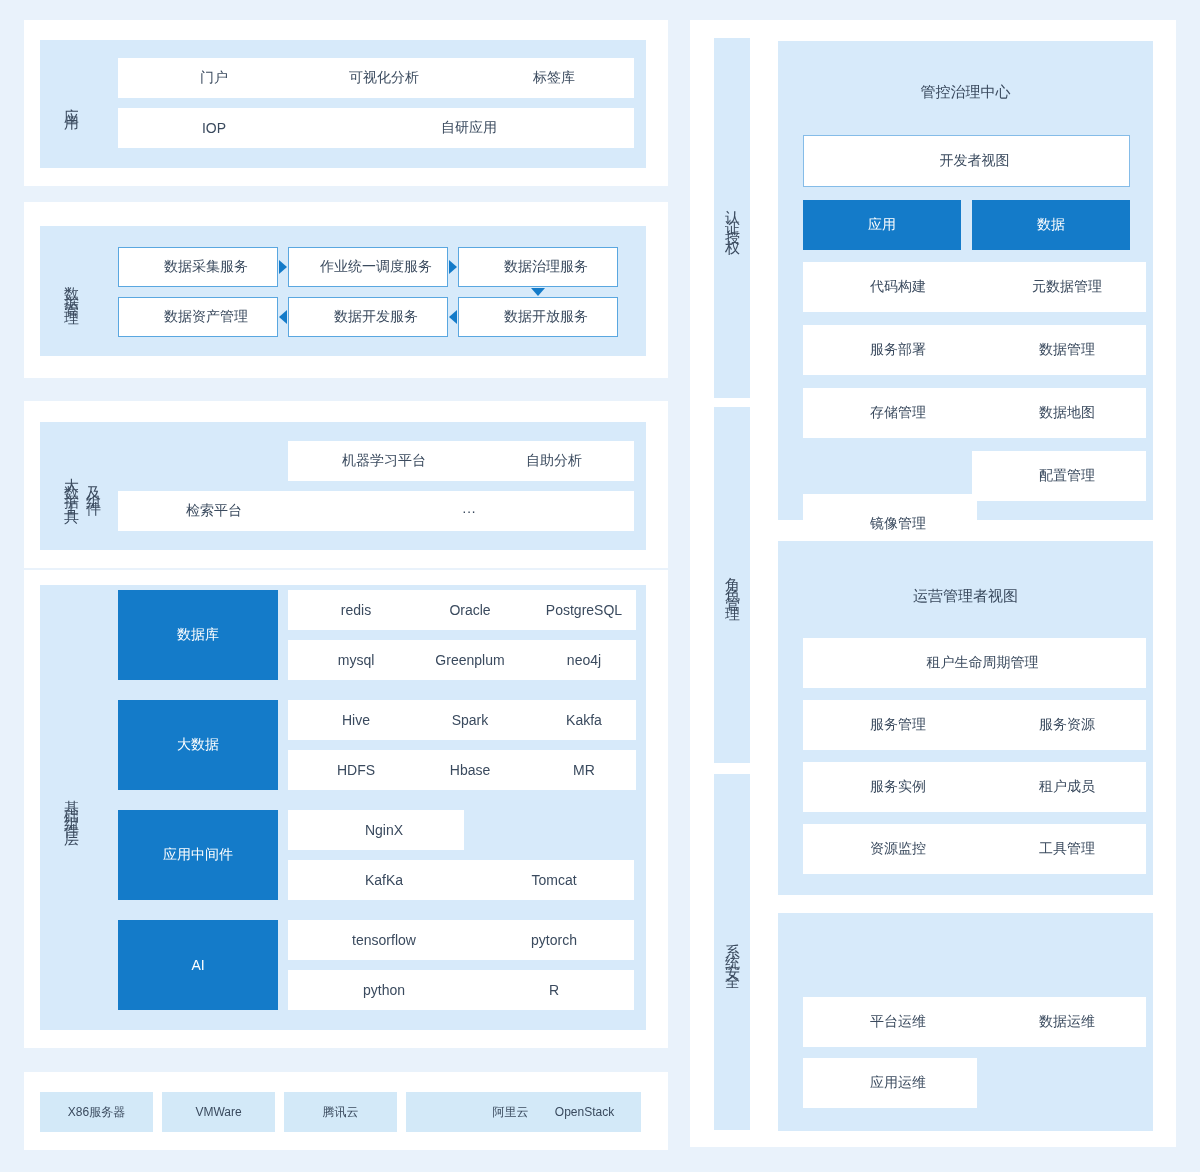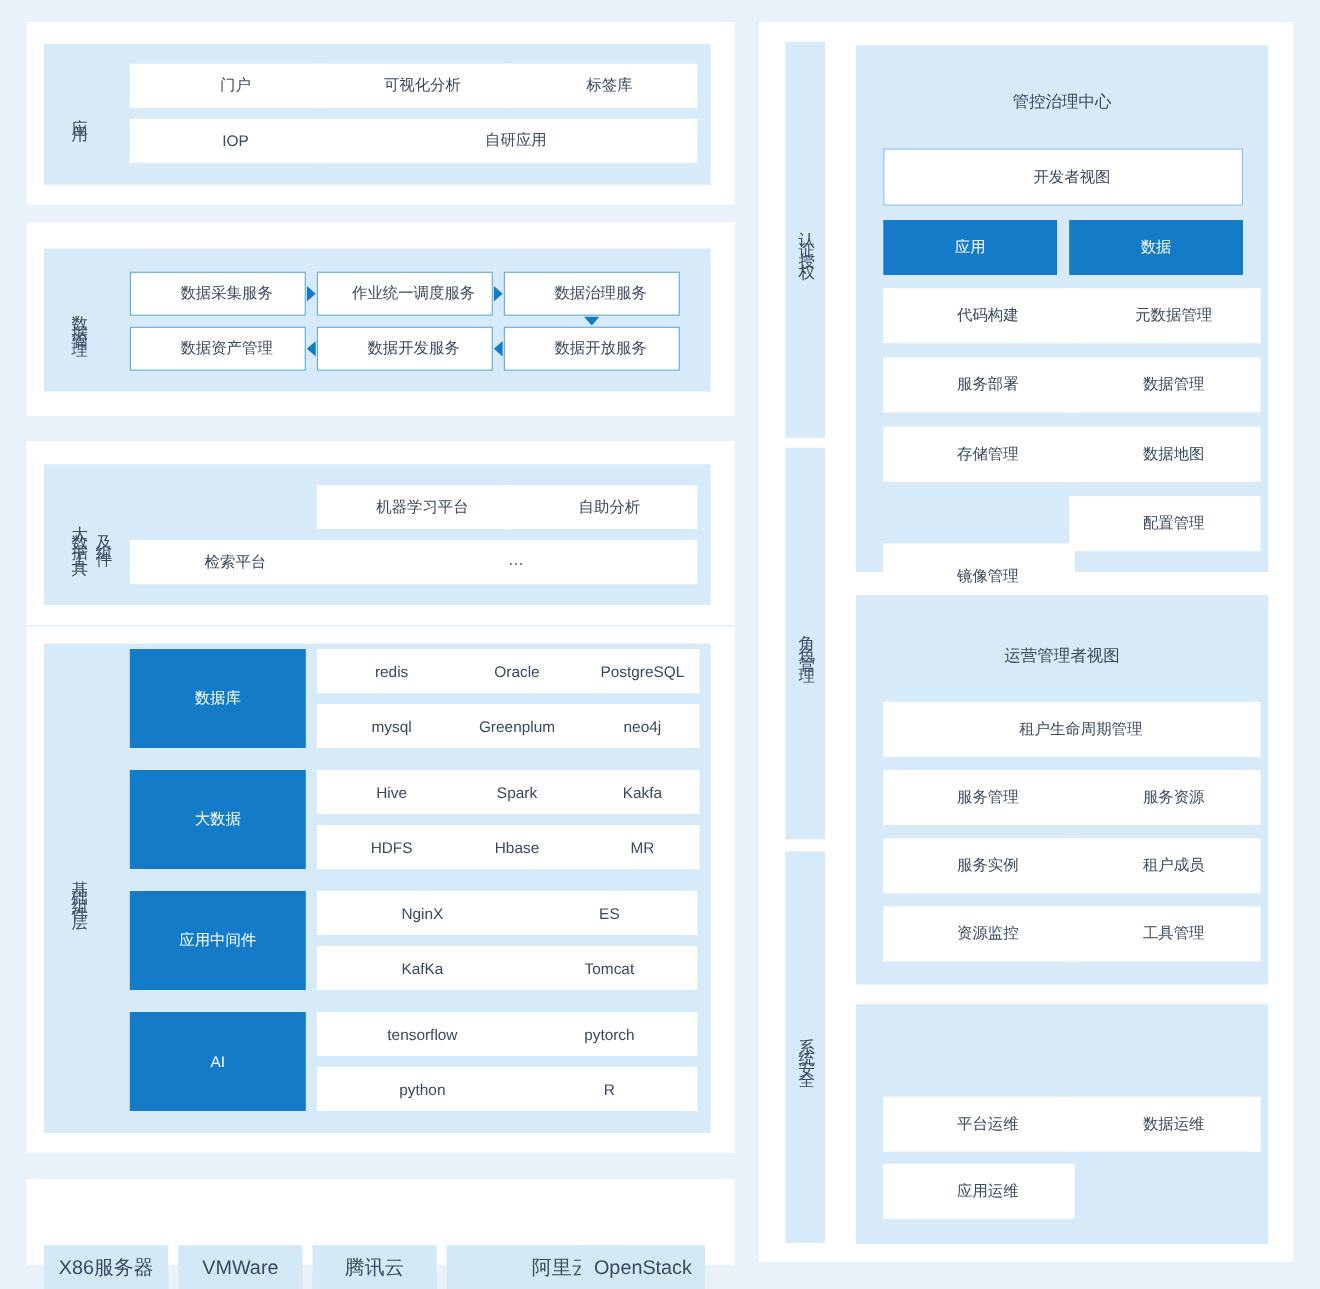--- a/index.html
+++ b/index.html
@@ -29,21 +29,21 @@
   .bbox{border:1px solid var(--border);box-sizing:border-box;}
   .hero{border:1px solid var(--hero-border);box-sizing:border-box;}
   .blue{
     position:absolute;background:var(--accent);color:#ffffff;
     display:flex;align-items:center;justify-content:center;
     font-size:14px;white-space:nowrap;
   }
   .lite{
     position:absolute;background:var(--lite);color:var(--text);
     display:flex;align-items:center;justify-content:center;
-    font-size:18px;white-space:nowrap;margin-top:40px;
+    font-size:12px;white-space:nowrap;
   }
   .vlabel{
     position:absolute;
     writing-mode:vertical-rl;text-orientation:upright;
     display:flex;align-items:center;justify-content:center;
     font-size:15px;letter-spacing:8px;color:var(--text);
   }
   .bar{
     position:absolute;background:var(--panel);
     writing-mode:vertical-rl;text-orientation:upright;
@@ -112,21 +112,20 @@
   <div class="blue" style="left:118px;top:700px;width:160px;height:90px;">大数据</div>
   <div class="box" style="left:288px;top:700px;width:104px;height:40px;">Hive</div>
   <div class="box" style="left:402px;top:700px;width:104px;height:40px;">Spark</div>
   <div class="box" style="left:516px;top:700px;width:104px;height:40px;">Kakfa</div>
   <div class="box" style="left:288px;top:750px;width:104px;height:40px;">HDFS</div>
   <div class="box" style="left:402px;top:750px;width:104px;height:40px;">Hbase</div>
   <div class="box" style="left:516px;top:750px;width:104px;height:40px;">MR</div>
 
   <div class="blue" style="left:118px;top:810px;width:160px;height:90px;">应用中间件</div>
   <div class="box" style="left:288px;top:810px;width:160px;height:40px;">NginX</div>
-  <div class="box" style="left:458px;top:810px;width:160px;height:40px;">ES</div>
   <div class="box" style="left:288px;top:860px;width:160px;height:40px;">KafKa</div>
   <div class="box" style="left:458px;top:860px;width:160px;height:40px;">Tomcat</div>
 
   <div class="blue" style="left:118px;top:920px;width:160px;height:90px;">AI</div>
   <div class="box" style="left:288px;top:920px;width:160px;height:40px;">tensorflow</div>
   <div class="box" style="left:458px;top:920px;width:160px;height:40px;">pytorch</div>
   <div class="box" style="left:288px;top:970px;width:160px;height:40px;">python</div>
   <div class="box" style="left:458px;top:970px;width:160px;height:40px;">R</div>
 
   <div class="wc" style="left:24px;top:1072px;width:644px;height:78px;"></div>

